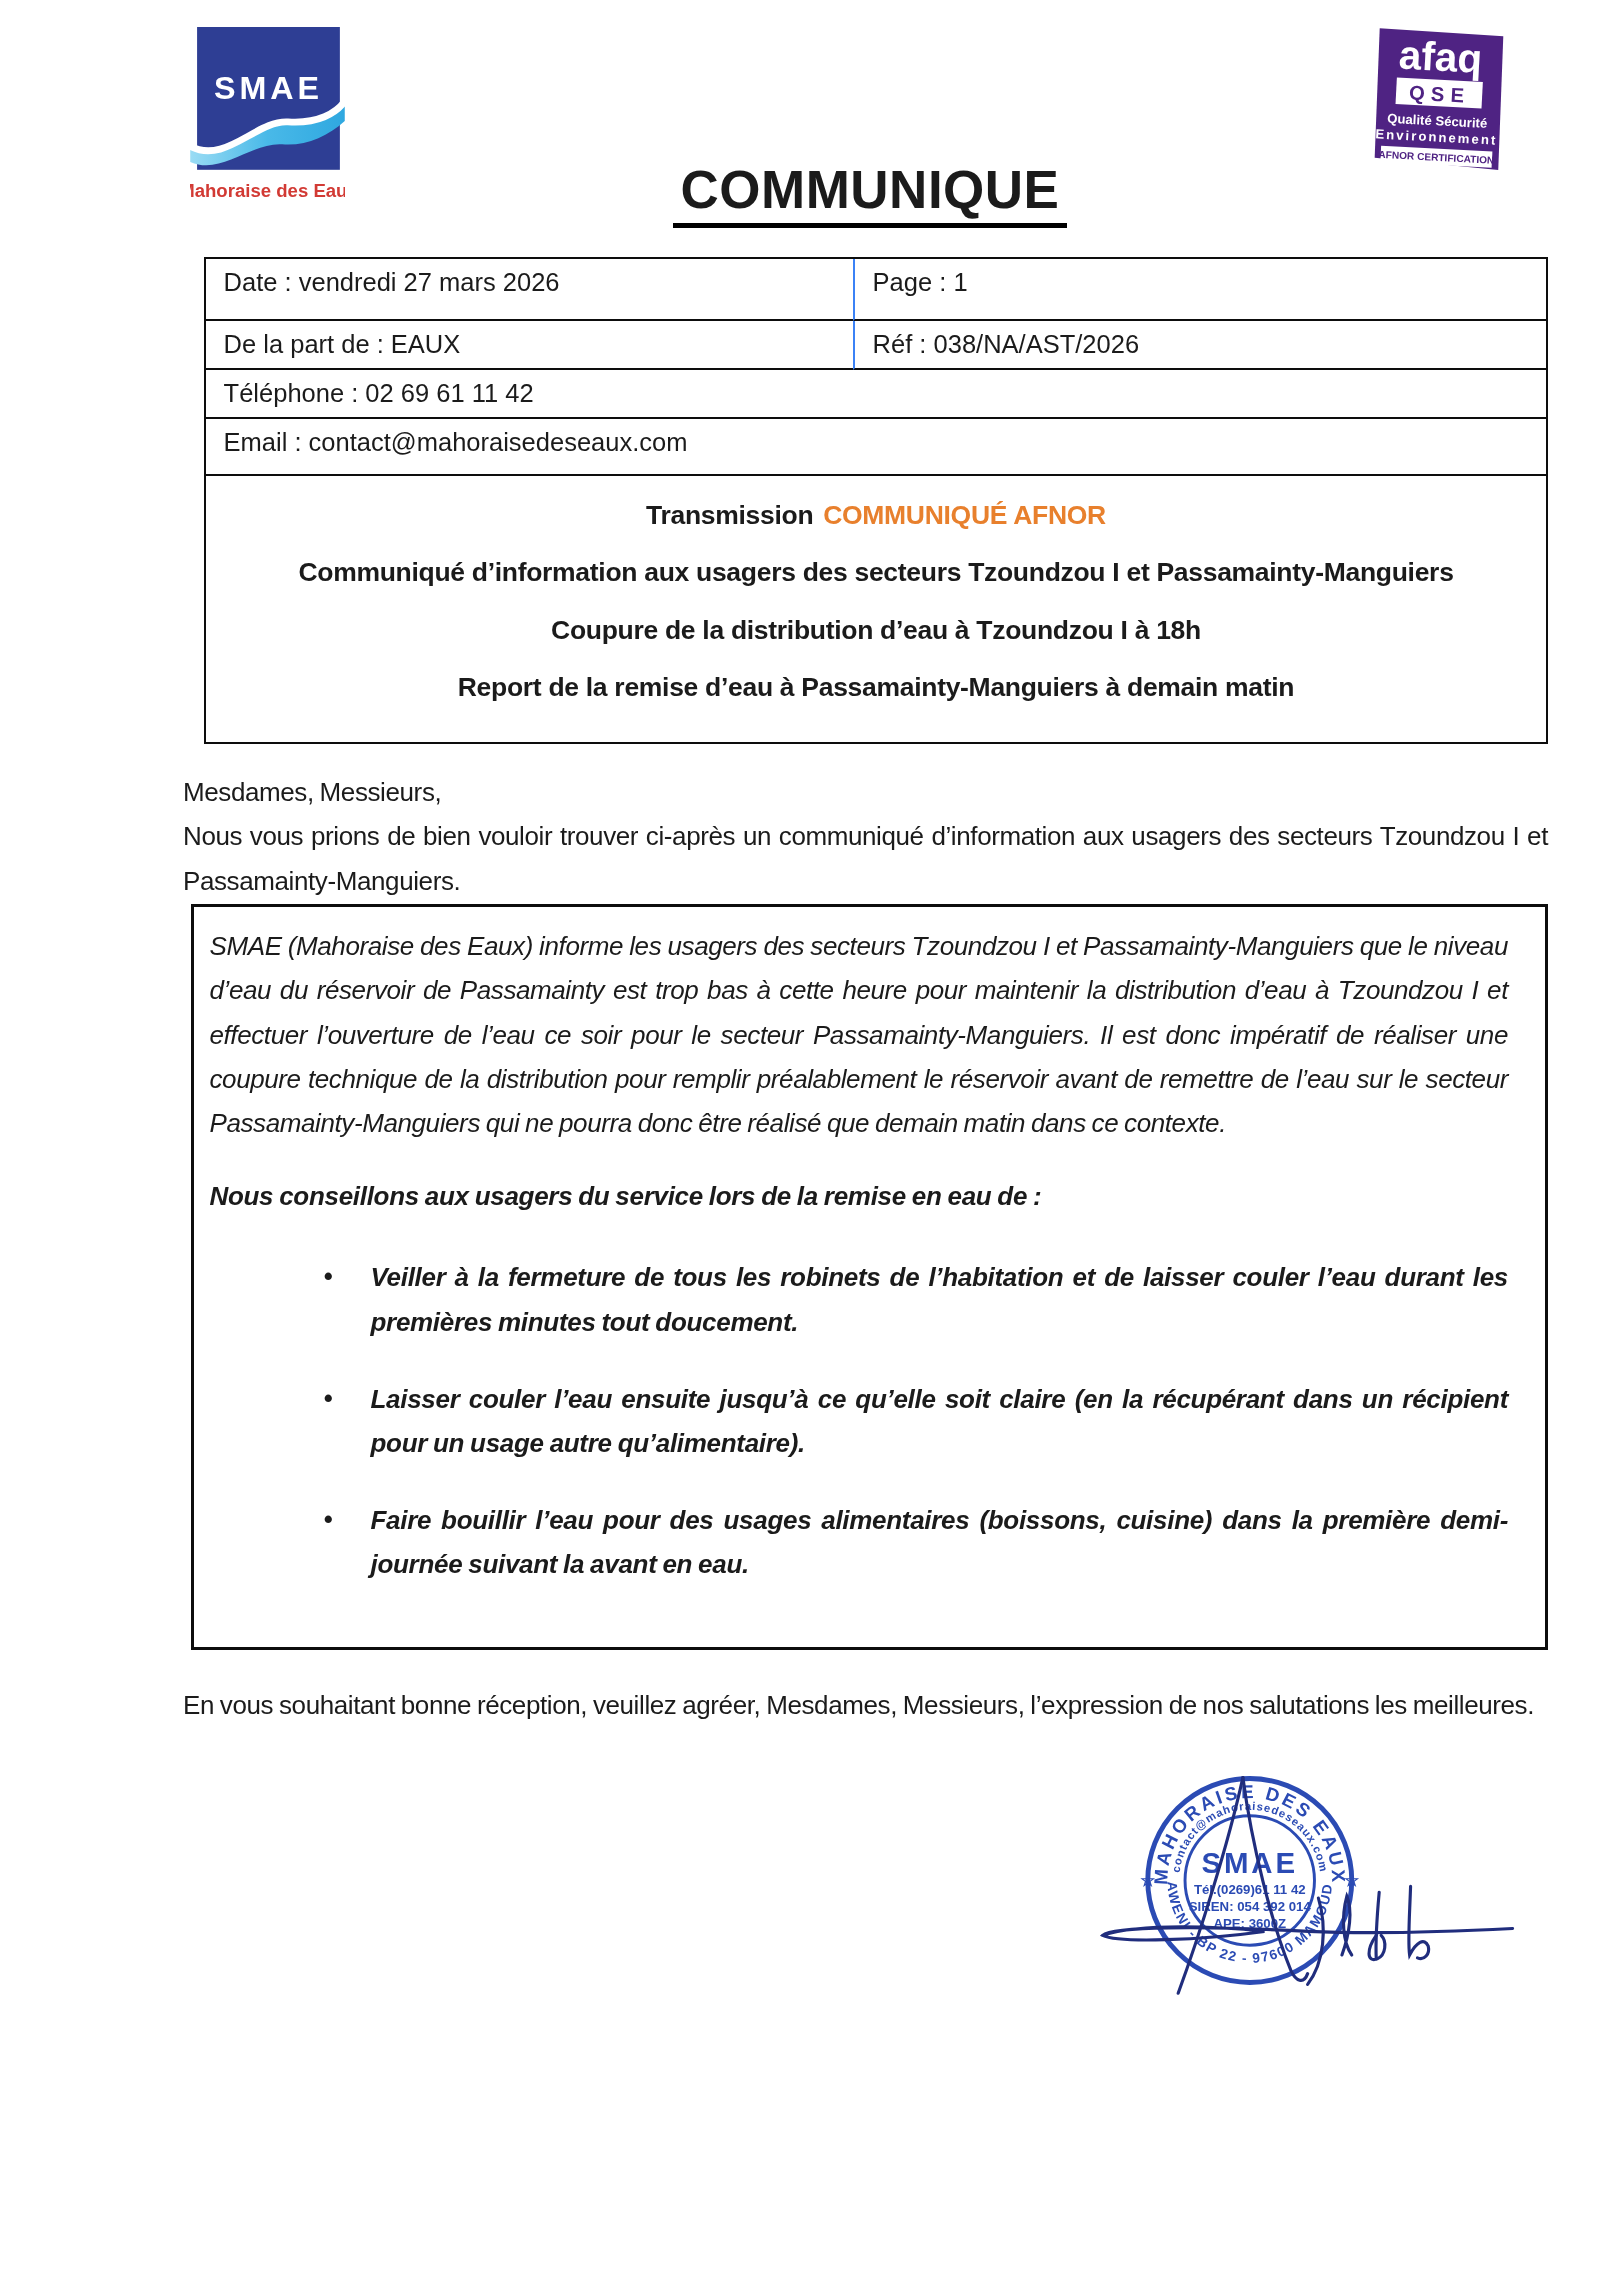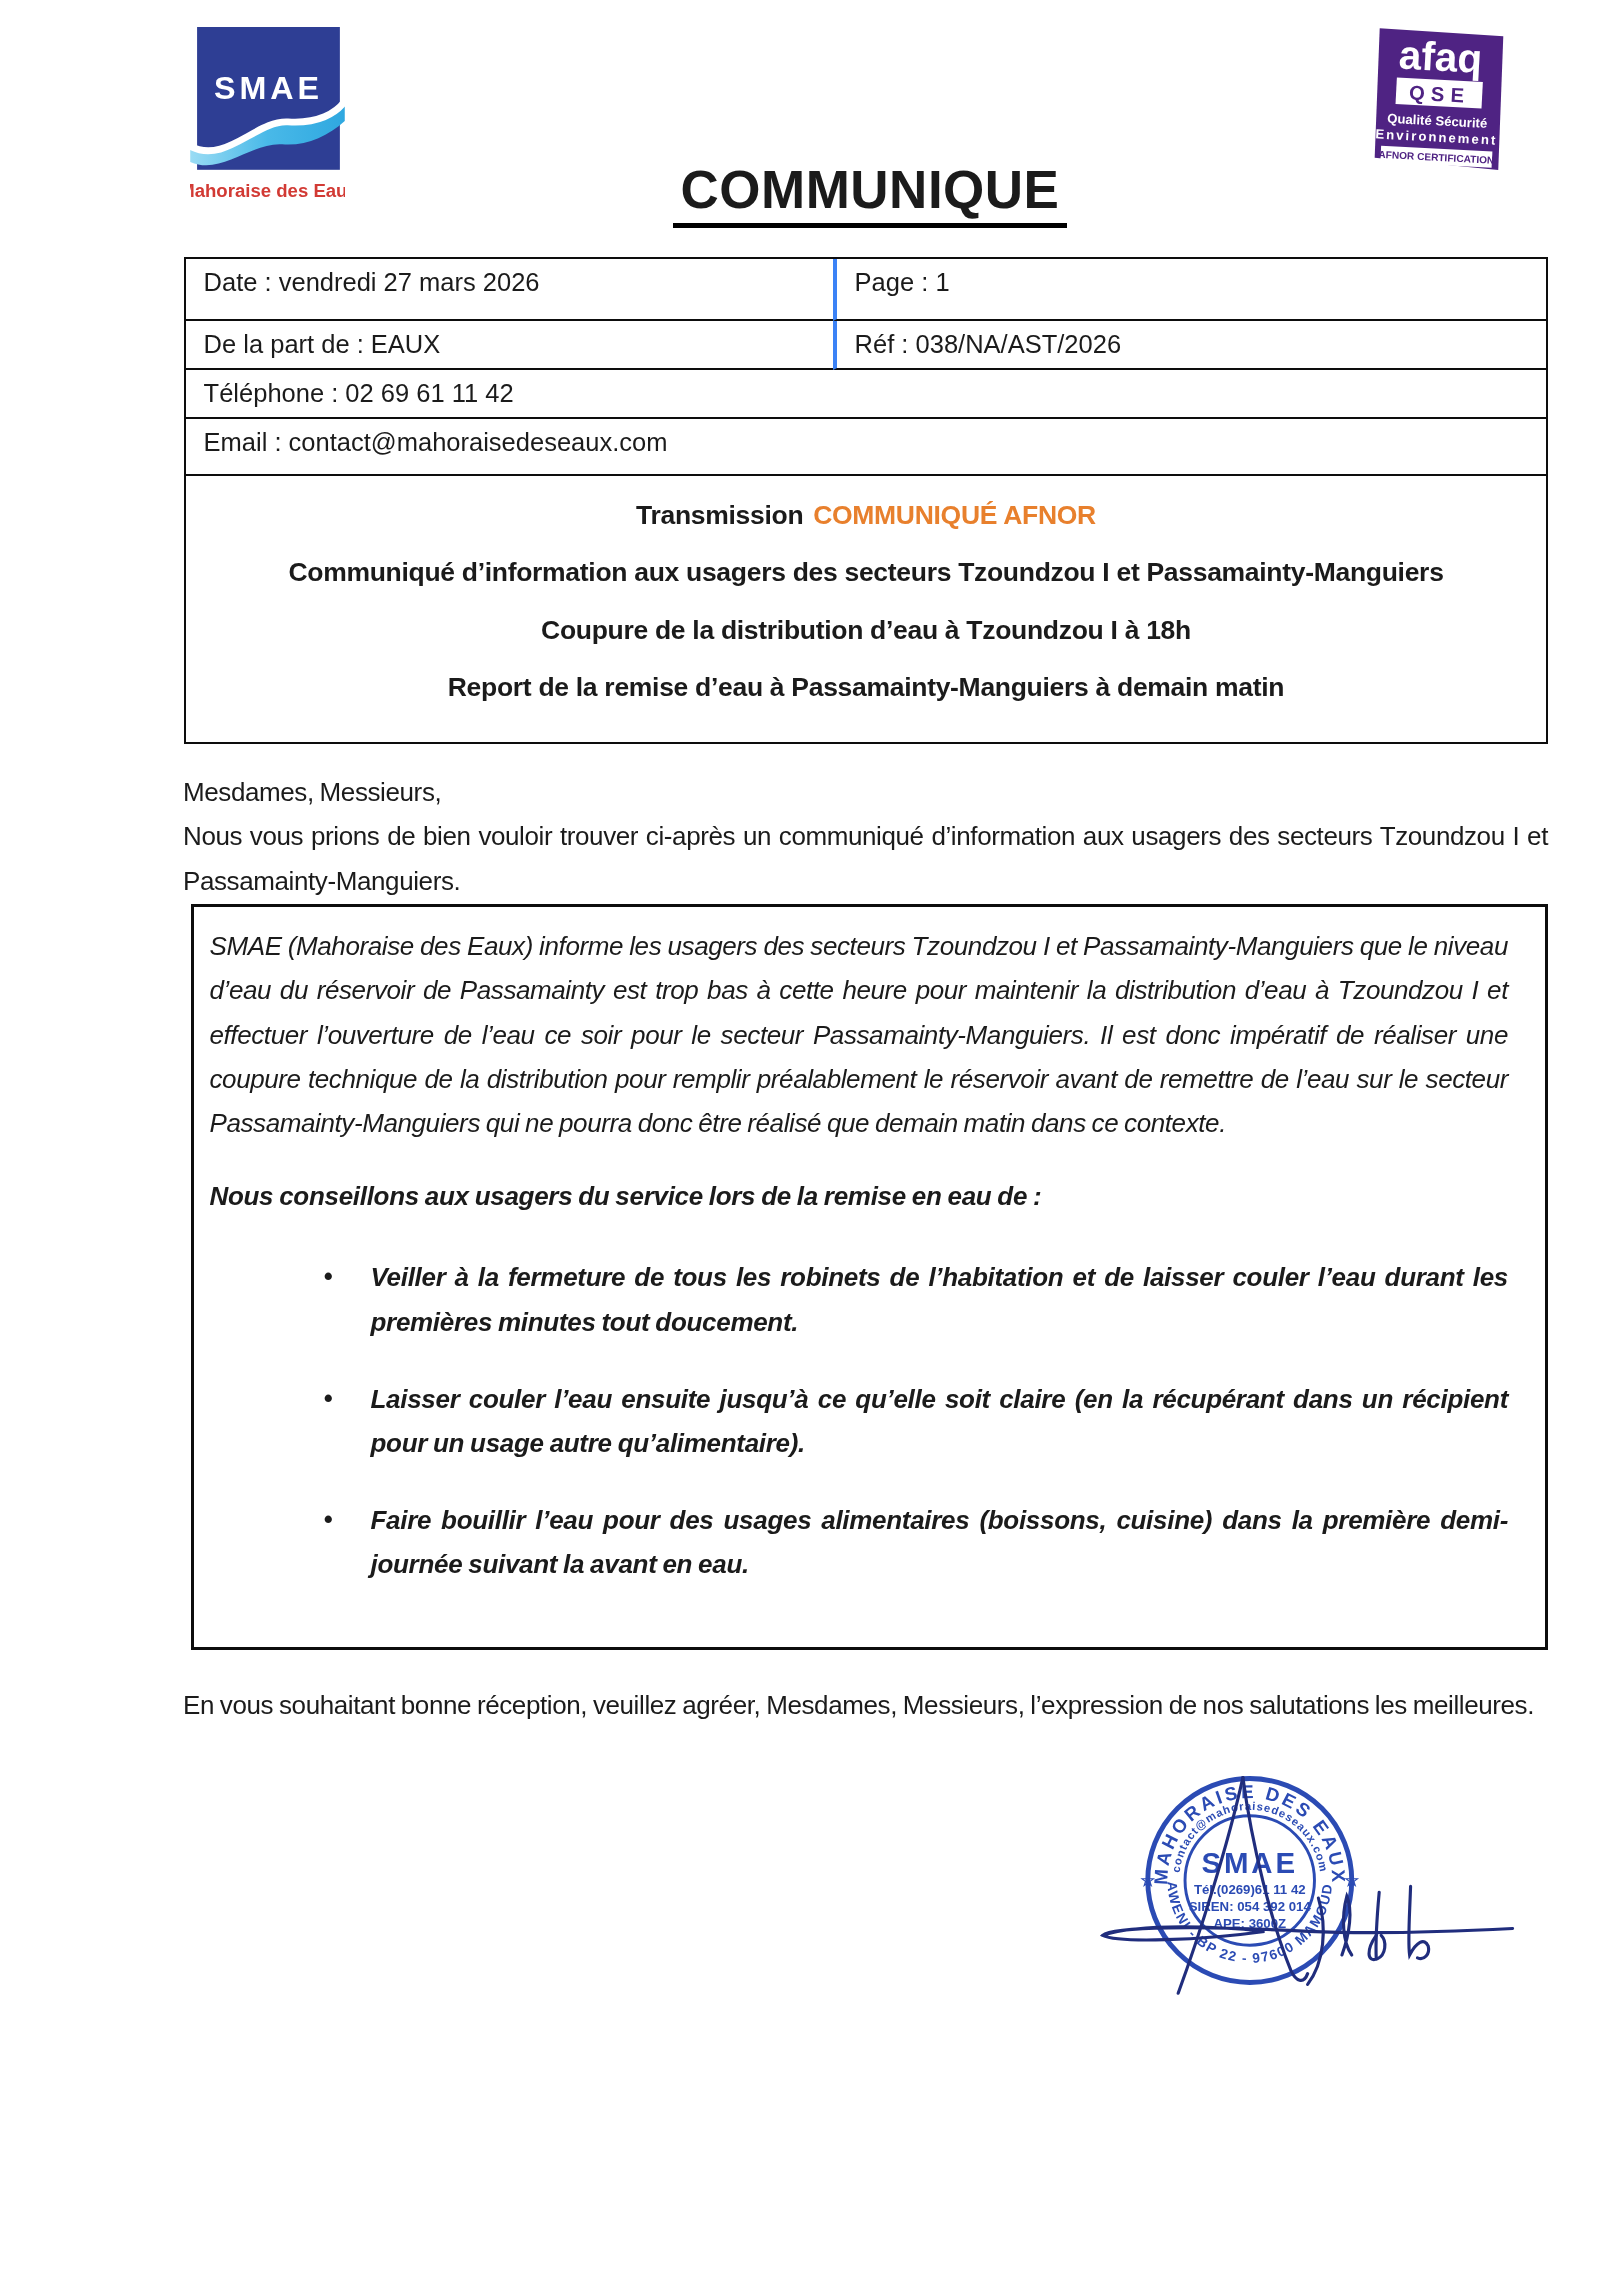--- a/index.html
+++ b/index.html
@@ -18,23 +18,23 @@
     position:absolute; left:191px; top:159px; width:1358px; text-align:center;
     font-size:53px; font-weight:bold; letter-spacing:0.5px;
   }
   .doc-title span { display:inline-block; border-bottom:5.9px solid #000; padding:0 7.8px 2.9px; }
 
   
   .content { position:absolute; top:257px; left:183px; width:1365px; }
   .doc-text { letter-spacing:-0.4px; word-spacing:-1px; }
 
   
-  .info-table { display:grid; grid-template-columns:647px 1fr; border:2.9px solid #0d0d0d; margin-left:1px; background:#fff; }
+  .info-table { display:grid; grid-template-columns:647px 1fr; border:2.9px solid #0d0d0d; margin-left:21px; background:#fff; }
   .cell { font-size:25.5px; padding:8.8px 13.7px 0 17.6px; border-bottom:2.9px solid #0d0d0d; }
-  .cell.vdiv { border-left:4px solid #3b82f6; }
+  .cell.vdiv { border-left:2px solid #3b82f6; }
   .cell.span2 { grid-column:1 / -1; }
   .row-a { min-height:62px; }
   .row-b { min-height:49px; }
   .row-c { min-height:49px; }
   .row-d { min-height:57px; }
 
   
   .transmission {
     grid-column:1 / -1; text-align:center; font-weight:bold; font-size:26.5px;
     padding:23.5px 9.8px 39px; border-bottom:0;

